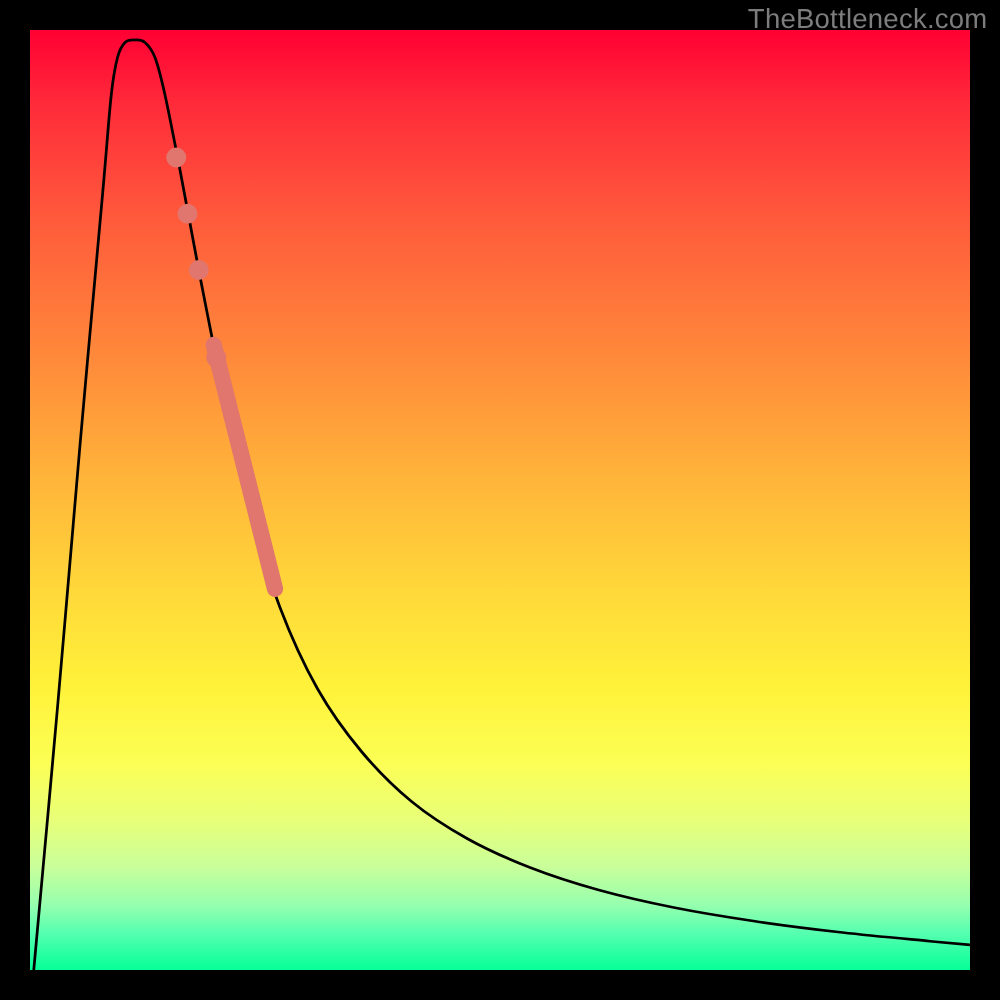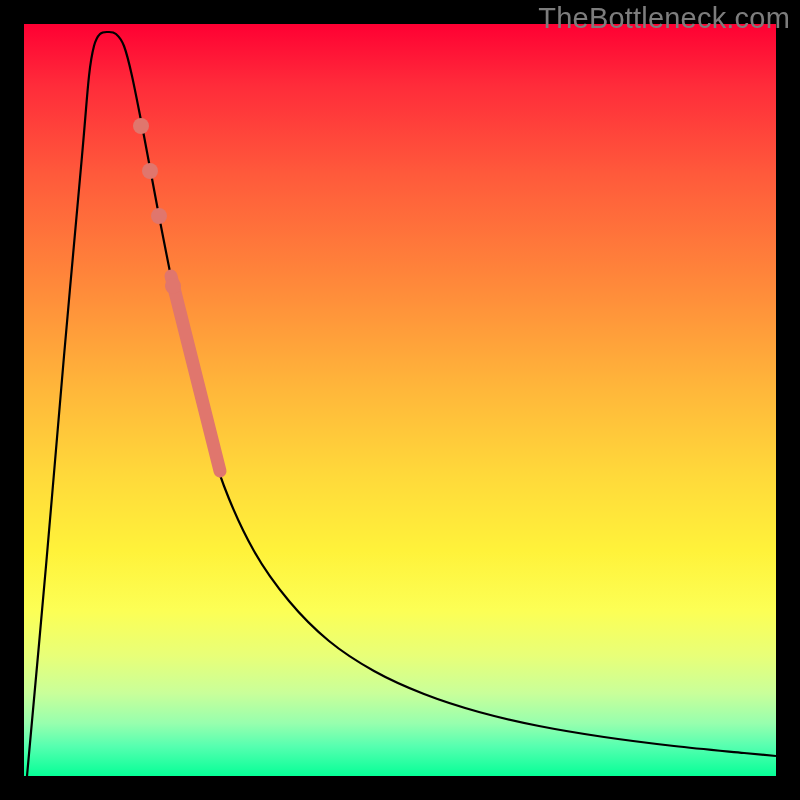--- a/index.html
+++ b/index.html
@@ -48,21 +48,21 @@
     position: absolute;
     inset: 0;
     width: 100%;
     height: 100%;
   }
   .watermark {
     position: absolute;
     top: 2px;
     right: 10px;
     color: #7d7d7d;
-    font-size: 29px;
+    font-size: 22px;
     letter-spacing: 0.2px;
     user-select: none;
   }
 </style>
 </head>
 <body>
 
 <div class="frame">
   <div class="plot-area">
     <div class="gradient-bg"></div>

